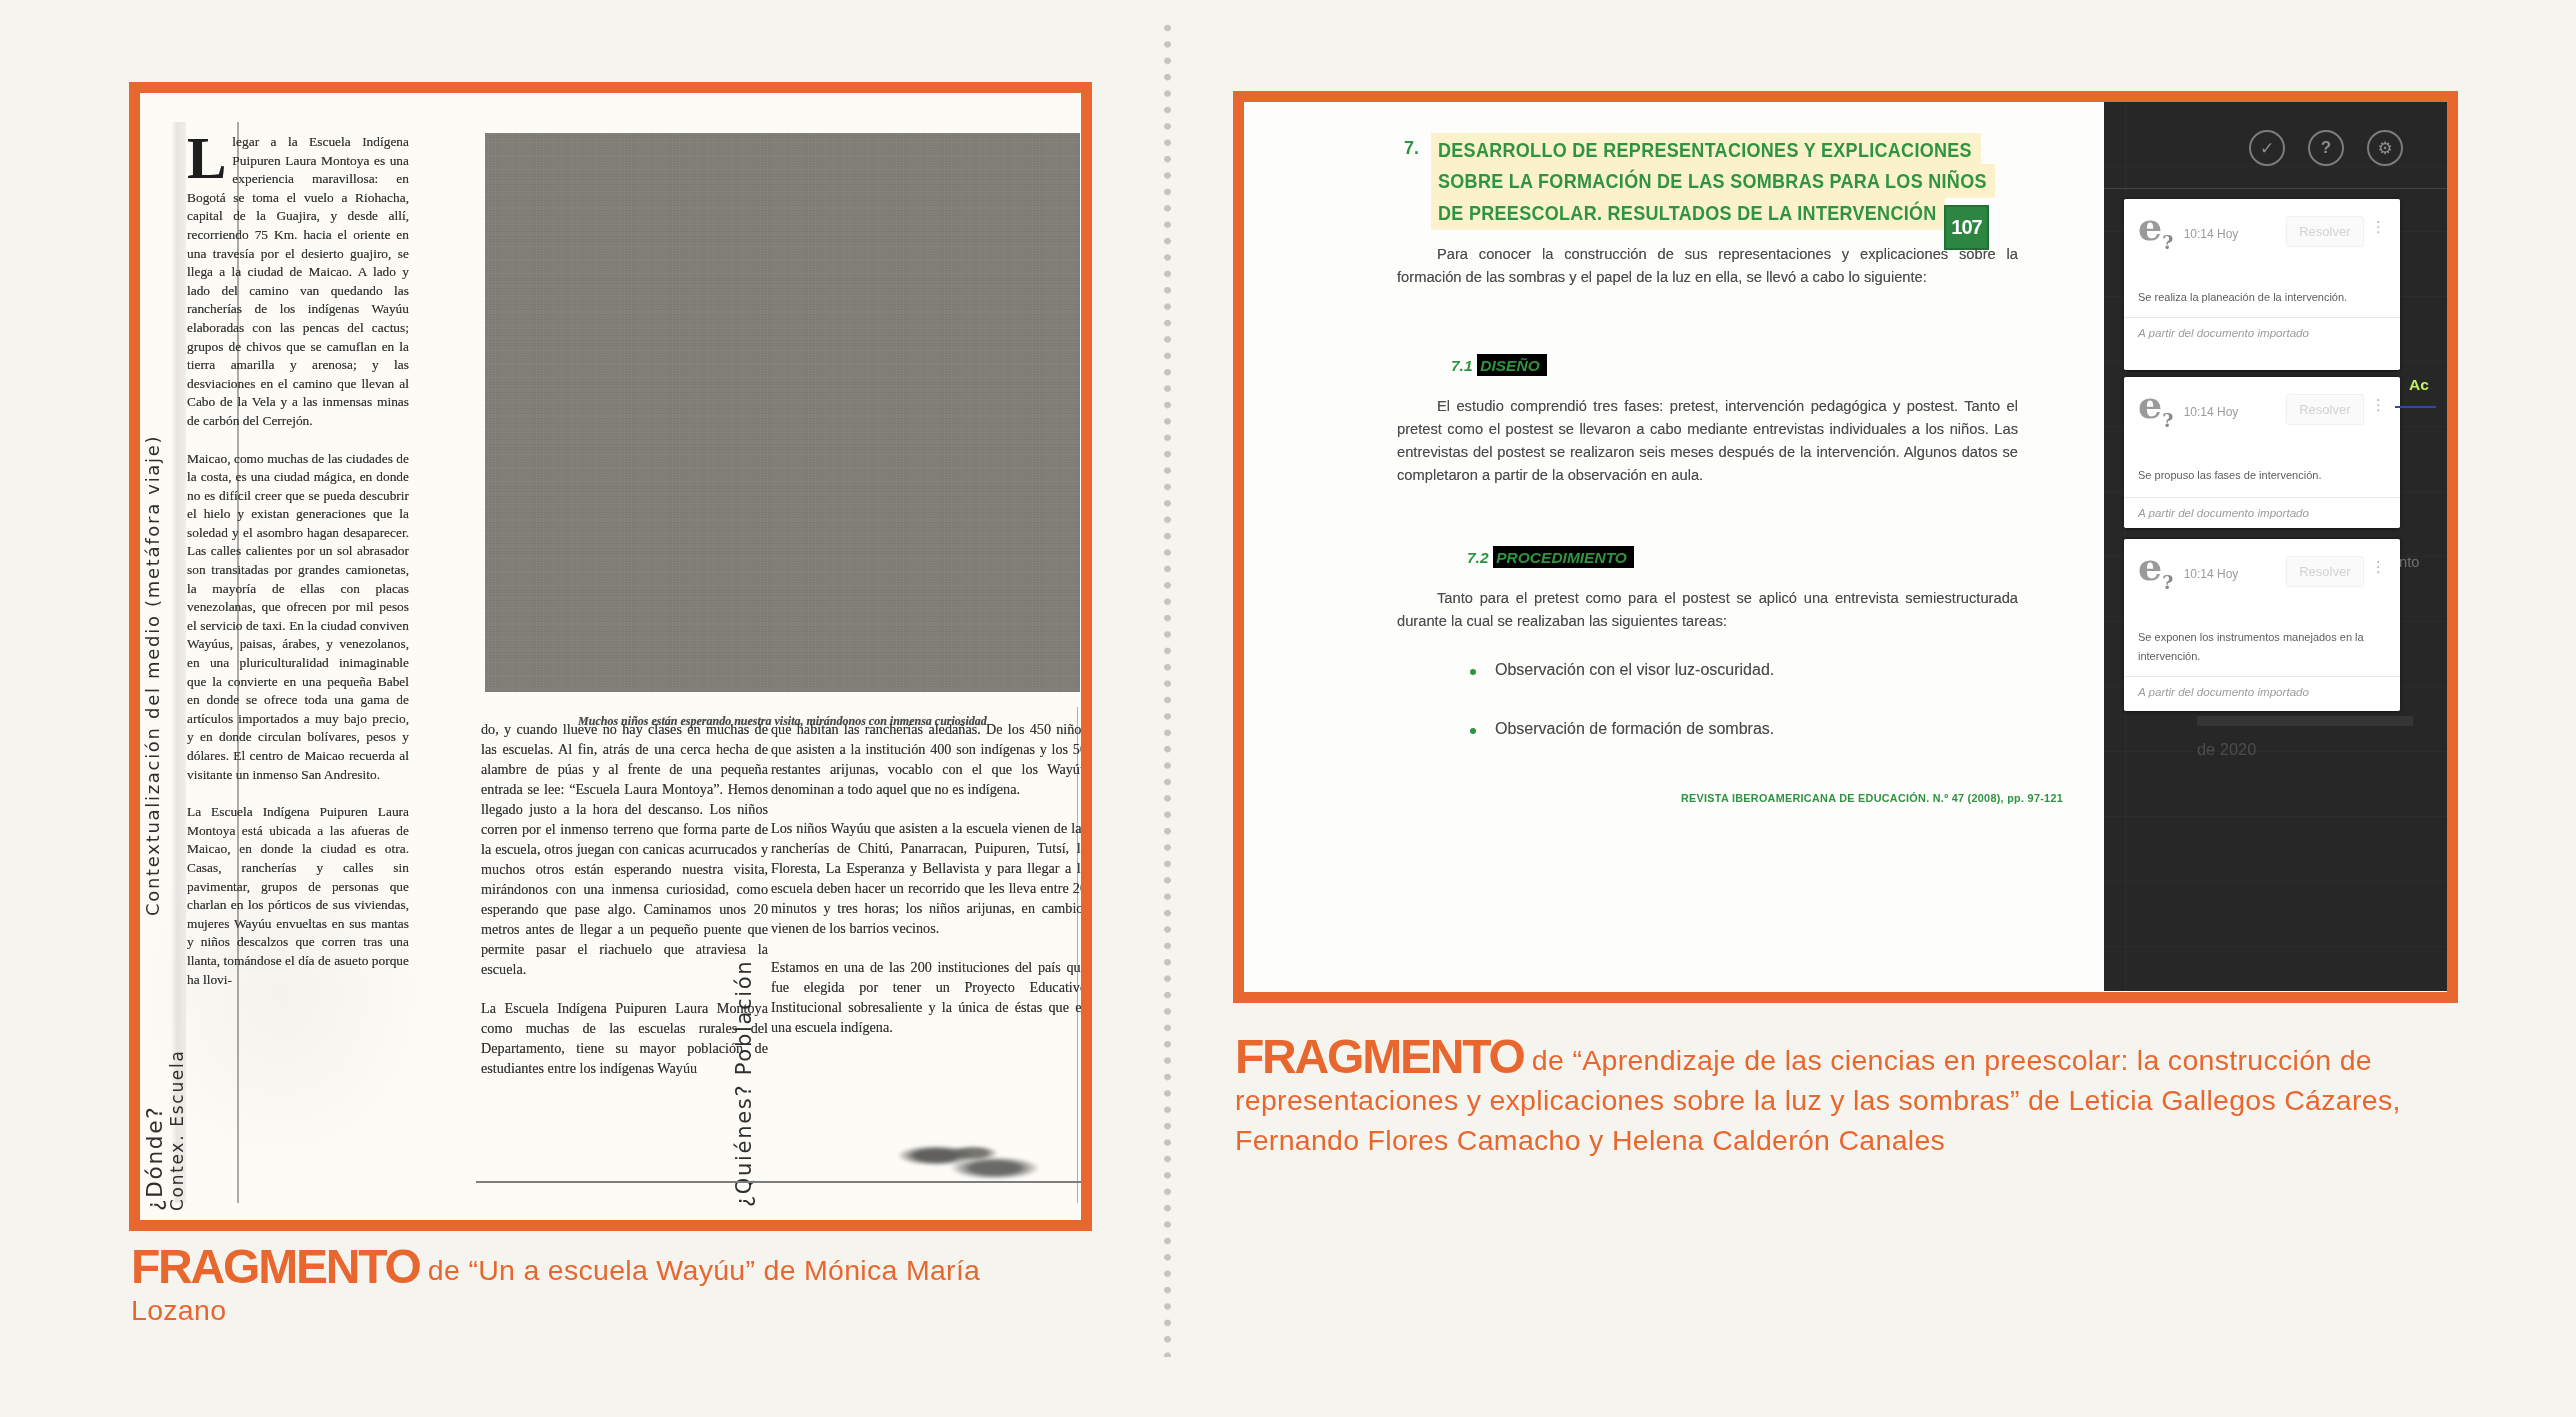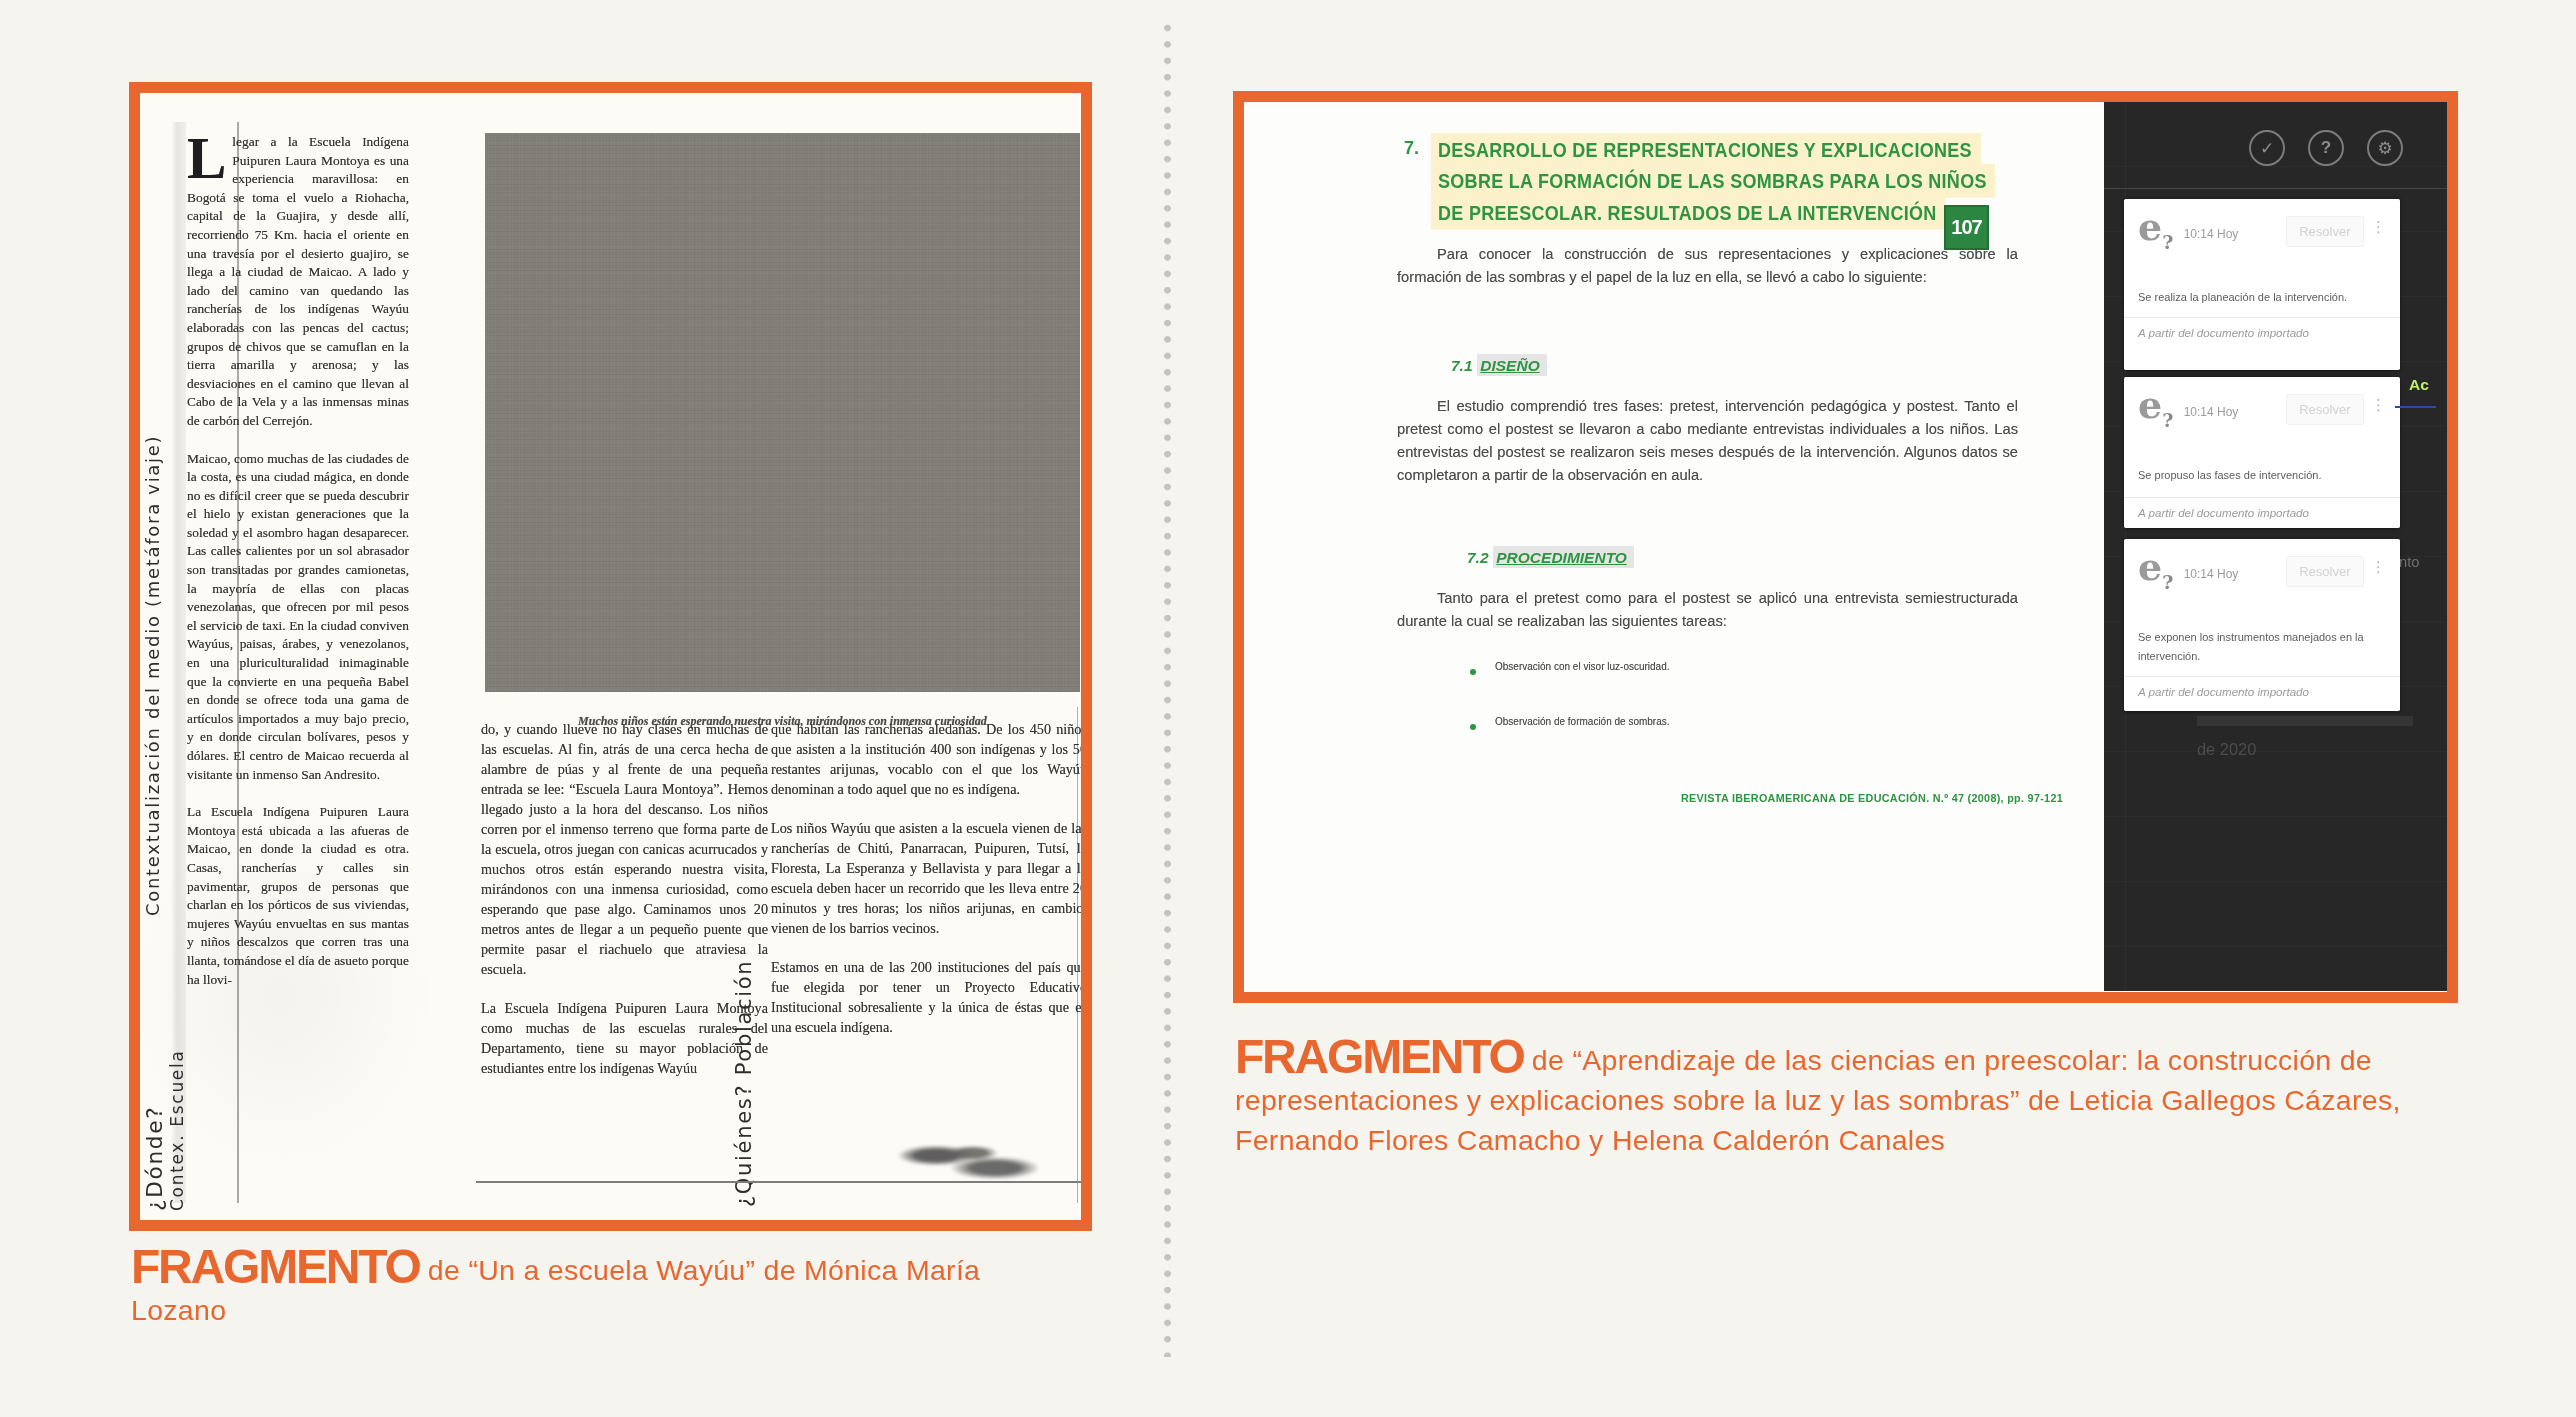--- a/index.html
+++ b/index.html
@@ -95,23 +95,23 @@
   #doc-heading{position:absolute;left:160px;top:31px;display:flex;}
   #doc-heading .num{font-size:18px;margin:5.2px 12px 0 0;}
   .hline{display:table;background:#fbf1cb;color:#2f9441;font-weight:bold;font-size:18px;
     letter-spacing:0.3px;padding:5.2px 8.6px 3.4px 7px;margin-bottom:1.7px;white-space:nowrap;
     transform:scaleY(1.12);transform-origin:top left;}
   .badge{position:absolute;left:700px;top:103px;width:45px;height:45px;background:#2c8540;
     border:2.6px solid #237033;box-sizing:border-box;color:#fff;font-weight:bold;font-size:20px;
     display:flex;align-items:center;justify-content:center;letter-spacing:-0.9px;}
   .subhead{position:absolute;left:207px;font-size:15.5px;font-style:italic;font-weight:bold;color:#2f9441;}
   #sh-71{top:255px;} #sh-72{top:447px;margin-left:16px;}
-  .subhead .t{background:#e5e5e5;padding:2.6px 7px 1.7px 3.4px;text-decoration:underline;}
+  .subhead .t{background:#000000;padding:2.6px 7px 1.7px 3.4px;}
   .bullets{position:absolute;left:226px;top:559px;width:552px;}
-  .bullet{display:flex;margin-bottom:41px;font-size:10px;color:#4b4b4b;text-shadow:0 0 0.5px rgba(0,0,0,.35);}
+  .bullet{display:flex;margin-bottom:41px;font-size:16px;color:#4b4b4b;text-shadow:0 0 0.5px rgba(0,0,0,.35);}
   .bullet .dot{width:6px;height:6px;border-radius:50%;background:#2f9441;margin:7.8px 19px 0 0;flex:none;}
   #doc-footer{position:absolute;left:345px;top:690px;width:474px;text-align:right;font-size:10.8px;
     font-weight:bold;color:#2f9441;letter-spacing:0.3px;}
 
   
   #panel{position:absolute;left:860px;top:0;width:343px;height:889px;background:#272727;}
   #panel:before{content:"";position:absolute;inset:0;
     background:
       linear-gradient(90deg,rgba(255,255,255,.05) 0 0.9px,transparent 0.9px) 21px 0/100% 100% no-repeat,
       repeating-linear-gradient(180deg,transparent 0 64px,rgba(255,255,255,.045) 64px 65px);

